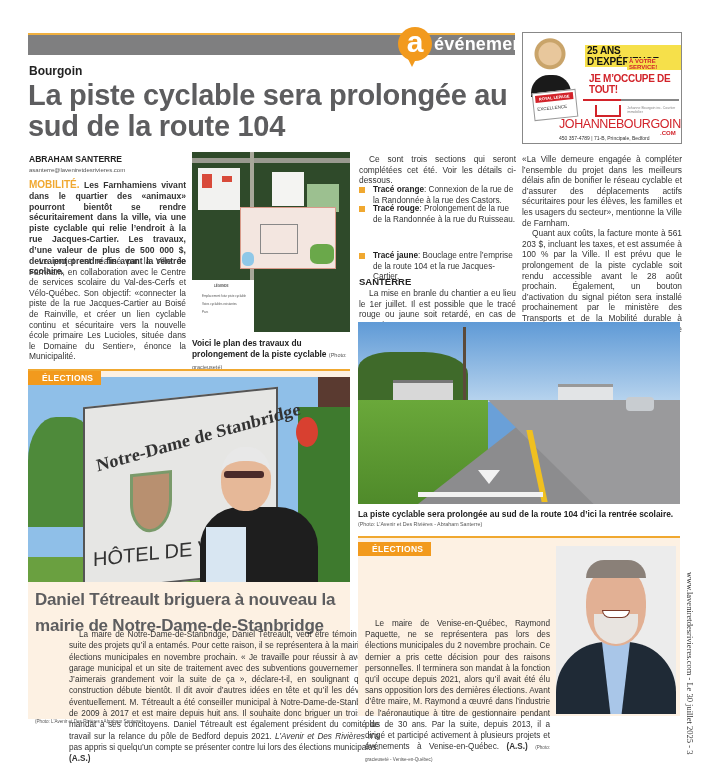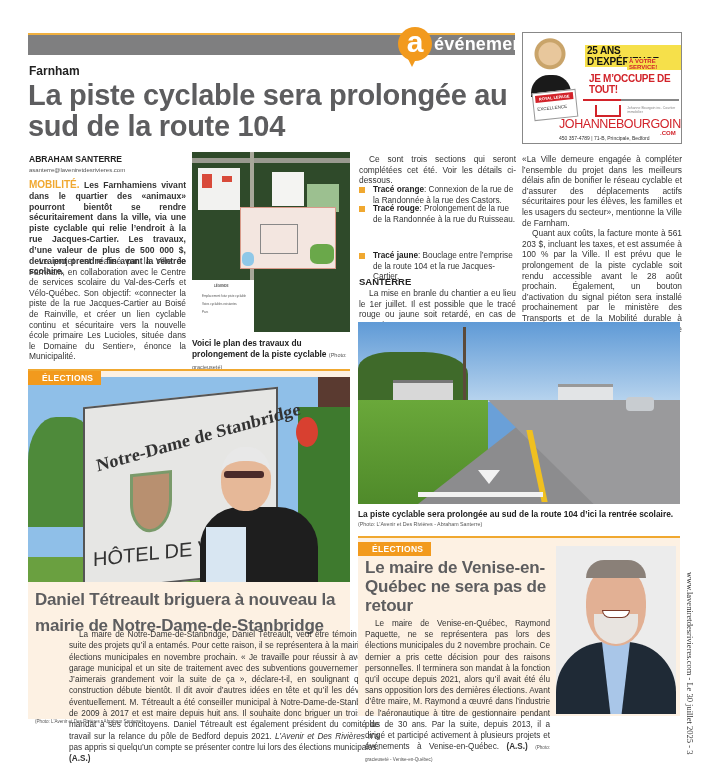--- a/index.html
+++ b/index.html
@@ -87,21 +87,21 @@
 </head>
 <body>
 
 <div class="abs section-bar"></div>
 <div class="abs section-logo">
   <div class="logo-tail"></div>
   <div class="logo-a">a</div>
   <div class="logo-text">événements</div>
 </div>
 
-<div class="abs kicker">Farnham</div>
+<div class="abs kicker">Bourgoin</div>
 <h1 class="abs headline">La piste cyclable sera prolongée au sud de la route 104</h1>
 
 <div class="abs ad">
   <div class="ad-photo"></div>
   <div class="ad-exp">25 ANS D’EXPÉRIENCE</div>
   <div class="ad-service">À VOTRE SERVICE!</div>
   <div class="ad-tout">JE M’OCCUPE DE TOUT!</div>
   <div class="ad-card">
     <div class="ad-card-brand">ROYAL LEPAGE</div>
     <div class="ad-card-sub">EXCELLENCE</div>
@@ -204,21 +204,20 @@
   <div class="elect-tag" style="left:0;top:0;">ÉLECTIONS</div>
   <h2 class="elect1-head">Daniel Tétreault briguera à nouveau la mairie de Notre-Dame-de-Stanbridge</h2>
   <p class="elect1-body indent">
     <span>La maire de Notre-Dame-de-Stanbridge, Daniel Tétreault, veut être témoin de la suite des projets qu’il a entamés. Pour cette raison, il se représentera à la mairie aux élections municipales en novembre prochain. « Je travaille pour réussir à avoir un garage municipal et un site de traitement avec des subventions gouvernementales. J’aimerais grandement voir la suite de ça », déclare-t-il, en soulignant que la construction débute bientôt. Il dit avoir d’autres idées en tête et qu’il les dévoilera éventuellement. M. Tétreault a été conseiller municipal à Notre-Dame-de-Stanbridge de 2009 à 2017 et est maire depuis huit ans. Il souhaite donc briguer un troisième mandat à ses concitoyens. Daniel Tétreault est également président du comité de travail sur la relance du pôle de Bedford depuis 2021. </span><i>L’Avenir et Des Rivières</i><span> n’a pas appris si quelqu’un compte se présenter contre lui lors des élections municipales. </span><b>(A.S.)</b>
   </p>
   <div class="elect1-credit">(Photo: L’Avenir et Des Rivières - Abraham Santerre)</div>
 </div>
 
 <div class="abs elect2">
   <div class="elect-tag" style="left:0;top:4px;">ÉLECTIONS</div>
-  <h2 class="elect2-head">Le maire de Venise-en-Québec ne sera pas de retour</h2>
   <p class="elect2-body indent">
     <span>Le maire de Venise-en-Québec, Raymond Paquette, ne se représentera pas lors des élections municipales du 2 novembre prochain. Ce dernier a pris cette décision pour des raisons personnelles. Il terminera son mandat à la fonction qu’il occupe depuis 2021, alors qu’il avait été élu sans opposition lors des dernières élections. Avant d’être maire, M. Raymond a œuvré dans l’industrie de l’aéronautique à titre de gestionnaire pendant plus de 30 ans. Par la suite, depuis 2013, il a dirigé et participé activement à plusieurs projets et événements à Venise-en-Québec. </span><b>(A.S.)</b>
     <span class="credit">(Photo: gracieuseté - Venise-en-Québec)</span>
   </p>
   <div class="photo2">
     <div style="position:absolute;left:0;top:96px;width:120px;height:72px;background:#1f2a36;border-radius:50px 50px 0 0;"></div>
     <div style="position:absolute;left:46px;top:96px;width:28px;height:72px;background:#a9c6e8;clip-path:polygon(0 0,100% 0,70% 100%,30% 100%);"></div>
     <div style="position:absolute;left:30px;top:20px;width:60px;height:80px;background:#e2b094;border-radius:45% 45% 48% 48%;"></div>
     <div style="position:absolute;left:30px;top:14px;width:60px;height:18px;background:#8a8078;border-radius:30px 30px 0 0;"></div>
     <div style="position:absolute;left:38px;top:68px;width:44px;height:30px;background:#e8e4e0;border-radius:0 0 22px 22px;"></div>

